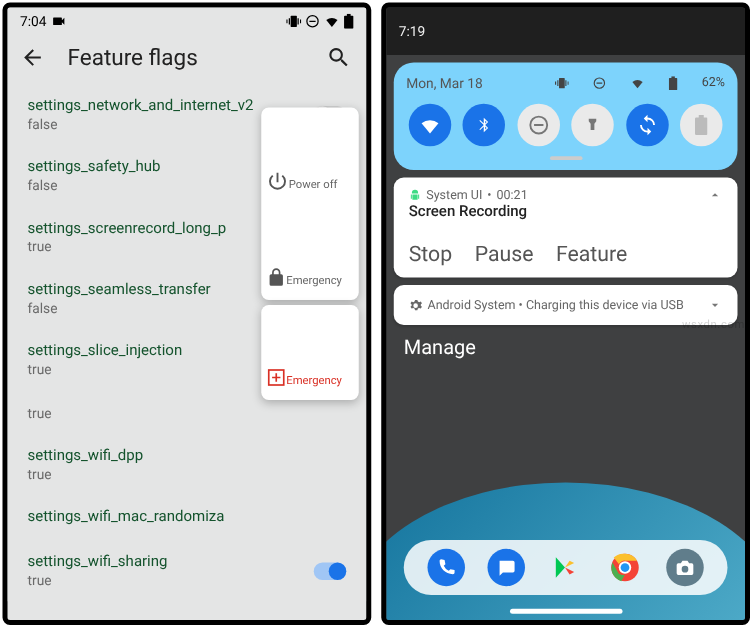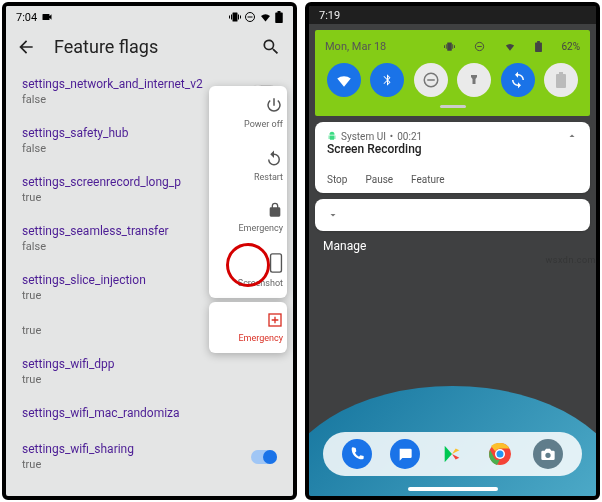--- a/index.html
+++ b/index.html
@@ -28,42 +28,42 @@
     display: flex;
     align-items: center;
     padding: 0 10px;
     color: #000;
     background: #e4e5e5;
   }
   .status-l .spacer { flex: 1; }
   .status-l svg { margin-left: 3px; }
   .header-l {
     display: flex;
-    align-items: flex-end;
+    align-items: flex-start;
     padding: 8px 12px 10px 10px;
     background: #e4e5e5;
   }
   .header-l .title {
     font-size: 18px;
     color: #222;
     margin-left: 18px;
     flex: 1;
   }
   .flaglist {
     background: #e4e5e5;
   }
   .flag {
     padding: 10px 16px 10px 16px;
     display: flex;
     align-items: center;
   }
   .flag .txt { flex: 1; }
   .flag .k {
     font-size: 12px;
-    color: #4c1d95;
+    color: #14532d;
     display: block;
     white-space: nowrap;
     overflow: hidden;
   }
   .flag .v {
     font-size: 11px;
     color: #6a6a6a;
     display: block;
     margin-top: 2px;
   }
@@ -96,24 +96,24 @@
   }
   .power-card {
     background: #fff;
     border-radius: 6px;
     box-shadow: 0 2px 8px rgba(0,0,0,.25);
     display: flex;
     flex-direction: column;
   }
   .power-item {
     display: flex;
-    flex-direction: column;
-    align-items: flex-end;
+    align-items: center;
     padding: 10px 4px 10px 4px;
     position: relative;
+    margin-top: 40px;
   }
   .power-item .lbl {
     font-size: 9px;
     color: #666;
     margin-top: 5px;
     text-align: center;
   }
   .power-item.red .lbl { color: #d93025; }
   .ring {
     position: absolute;
@@ -121,31 +121,31 @@
     height: 44px;
     border: 3px solid #d40000;
     border-radius: 50%;
     left: 50%;
     top: 40%;
     transform: translate(-50%, -50%);
     pointer-events: none;
   }
   
   .status-r {
-    height: 18px;
+    height: 38px;
     font-size: 11px;
     display: flex;
     align-items: center;
     padding: 0 10px;
     color: #f0f0f0;
     background: #1f1f1f;
   }
   .shade {
-    background: #84cc16;
-    border-radius: 2px;
+    background: #7dd3fc;
+    border-radius: 16px;
     margin: 6px;
     padding: 10px 10px 8px 10px;
   }
   .shade-top {
     display: flex;
     justify-content: space-between;
     align-items: center;
     margin-bottom: 10px;
   }
   .date-r { font-size: 11px; color: #555; }
@@ -173,26 +173,26 @@
     padding: 8px 12px;
     box-shadow: 0 1px 2px rgba(0,0,0,.15);
   }
   .notif .meta {
     font-size: 10px; color: #666;
     display: flex; align-items: center; gap: 4px;
     margin-bottom: 0;
   }
   .notif .title { font-size: 12px; font-weight: 500; color: #222; margin-bottom: 18px; }
   .notif .actions { display: flex; gap: 18px; }
-  .notif .actions span { font-size: 10px; color: #555; }
+  .notif .actions span { font-size: 17px; color: #555; }
   .notif.small .meta { margin-bottom: 0; }
   .notif.small { padding: 10px 12px; display: flex; align-items: center; justify-content: space-between; }
   .manage {
     color: #fff;
-    font-size: 12px;
+    font-size: 16px;
     margin: 8px 14px;
   }
   
   .bottom {
     position: absolute;
     bottom: 0; left: 0; right: 0;
     height: 120px;
     overflow: hidden;
   }
   .wave {
@@ -331,38 +331,24 @@
 
   <div class="power-menu">
     <div class="power-card">
       <div class="power-item">
         <svg width="18" height="18" viewBox="0 0 24 24">
             <path fill="#555" d="M13 3h-2v10h2zm4.8 2.2l-1.4 1.4A7 7 0 1 1 7.6 6.6L6.2 5.2a9 9 0 1 0 11.6 0"></path>
           </svg>
         <span class="lbl">Power off</span>
       </div>
       <div class="power-item">
-        <svg width="18" height="18" viewBox="0 0 24 24">
-            <path fill="#555" d="M12 6V2L7 7l5 5V8a6 6 0 1 1-6 6H4a8 8 0 1 0 8-8"></path>
-          </svg>
-        <span class="lbl">Restart</span>
-      </div>
-      <div class="power-item">
         <svg width="16" height="16" viewBox="0 0 24 24">
             <path fill="#555" d="M18 8h-1V6a5 5 0 0 0-10 0v2H6a2 2 0 0 0-2 2v10a2 2 0 0 0 2 2h12a2 2 0 0 0 2-2V10a2 2 0 0 0-2-2M9 6a3 3 0 1 1 6 0v2H9z"></path>
           </svg>
         <span class="lbl">Emergency</span>
-      </div>
-      <div class="power-item">
-        <div class="ring"></div>
-        <svg width="14" height="20" viewBox="0 0 14 22">
-            <rect x="1" y="1" width="12" height="20" rx="2" fill="none" stroke="#555" stroke-width="1.5"></rect>
-            <path fill="#555" d="M3 3l8 16"></path>
-          </svg>
-        <span class="lbl">Screenshot</span>
       </div>
     </div>
     <div class="power-card">
       <div class="power-item red">
         <svg width="16" height="16" viewBox="0 0 24 24">
             <rect x="3" y="3" width="18" height="18" fill="none" stroke="#d93025" stroke-width="2"></rect>
             <path fill="#d93025" d="M11 7h2v4h4v2h-4v4h-2v-4H7v-2h4z"></path>
           </svg>
         <span class="lbl">Emergency</span>
       </div>
@@ -446,20 +432,26 @@
     </div>
     <div class="title">Screen Recording</div>
     <div class="actions">
       <span>Stop</span>
       <span>Pause</span>
       <span>Feature</span>
     </div>
   </div>
 
   <div class="notif small">
+    <div class="meta">
+      <svg width="11" height="11" viewBox="0 0 24 24">
+          <path fill="#666" d="M12 8a4 4 0 1 0 0 8 4 4 0 0 0 0-8m9 4l2 2-2 3-3-1-2 1-1 3h-4l-1-3-2-1-3 1-2-3 2-2v-2l-2-2 2-3 3 1 2-1 1-3h4l1 3 2 1 3-1 2 3-2 2z"></path>
+        </svg>
+      <span>Android System • Charging this device via USB</span>
+    </div>
     <svg width="12" height="12" viewBox="0 0 24 24">
         <path fill="#777" d="M7 10l5 5 5-5z"></path>
       </svg>
   </div>
 
   <div class="manage">Manage</div>
 
   <div class="bottom">
     <div class="wave"></div>
     <div class="dock">

